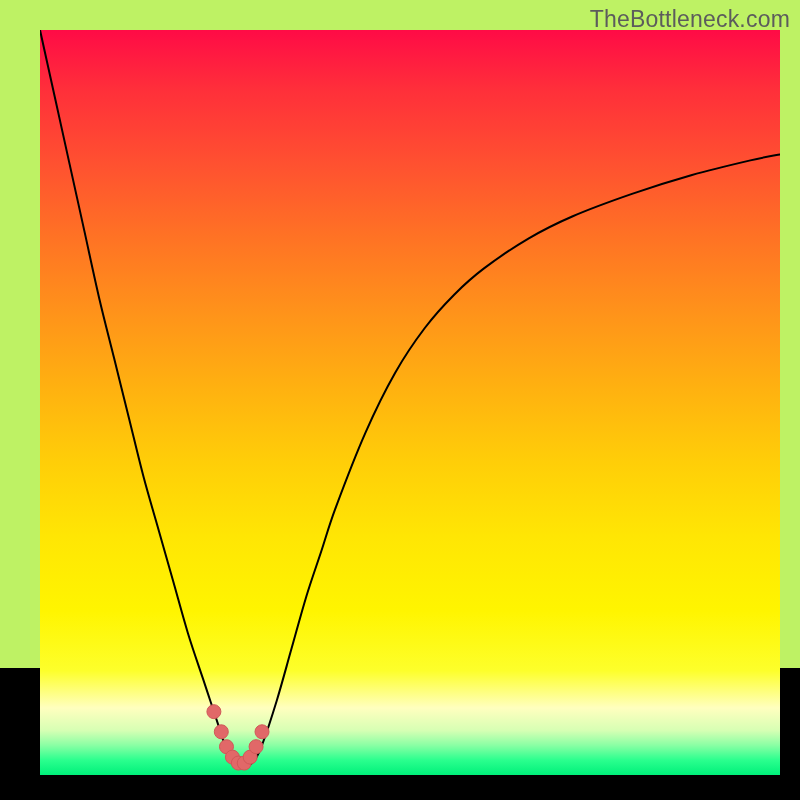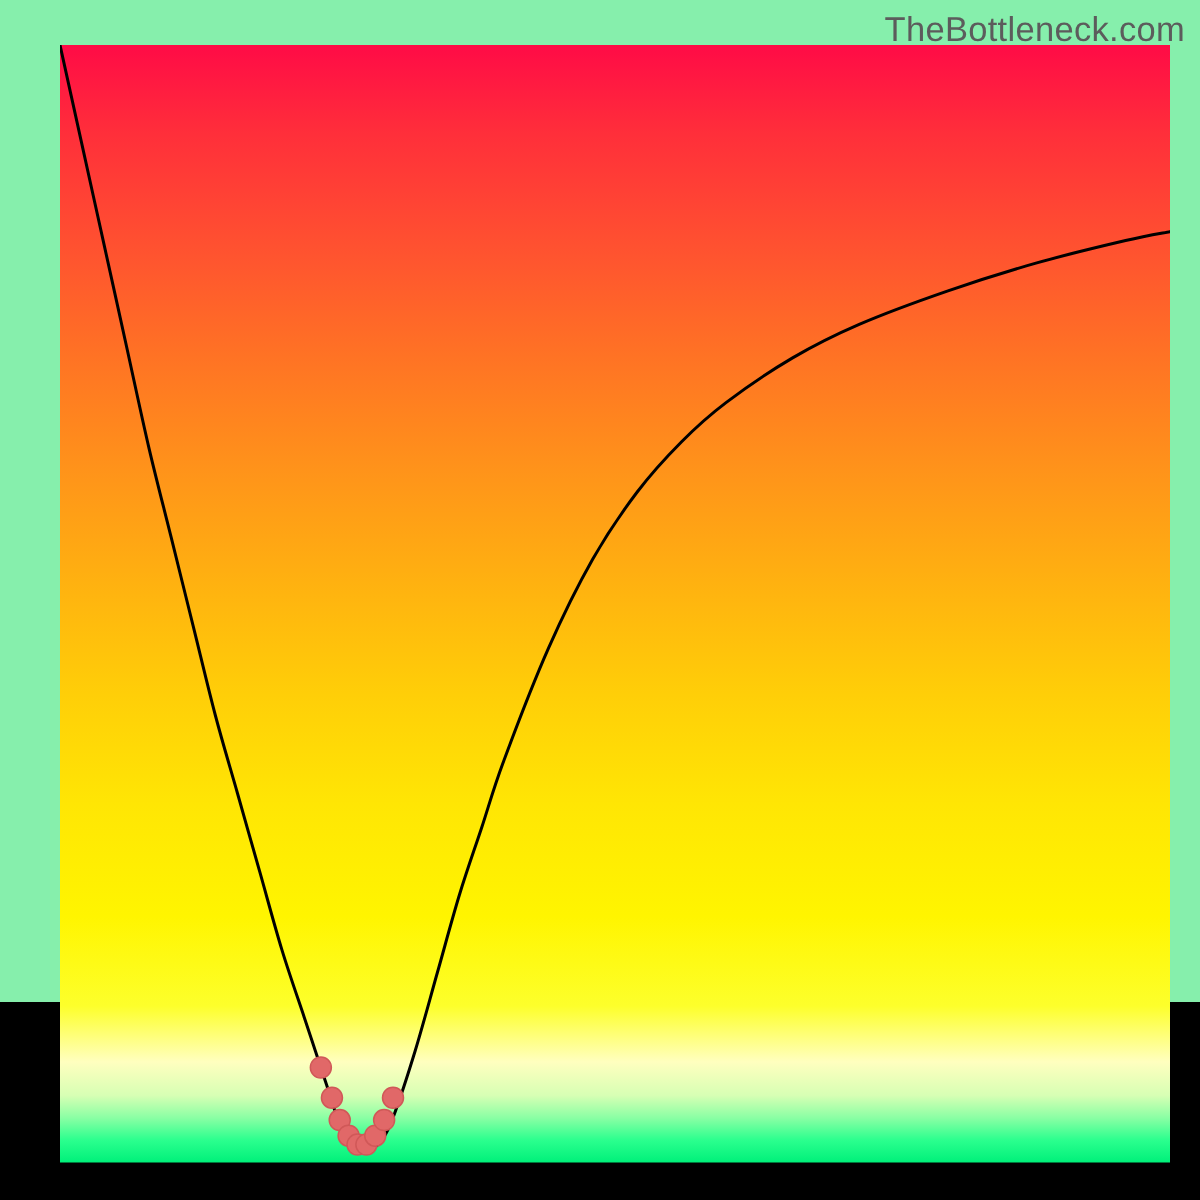--- a/index.html
+++ b/index.html
@@ -8,21 +8,21 @@
     width: 800px;
     height: 800px;
     overflow: hidden;
     background: #000;
     font-family: Arial, Helvetica, sans-serif;
   }
   .frame {
     position: relative;
     width: 800px;
     height: 668px;
-    background: #86efac;
+    background: #bef264;
   }
   .watermark {
     position: absolute;
     top: 6px;
     right: 10px;
     color: #5c5c5c;
     font-size: 23px;
     font-weight: 400;
     letter-spacing: 0.2px;
     z-index: 5;

